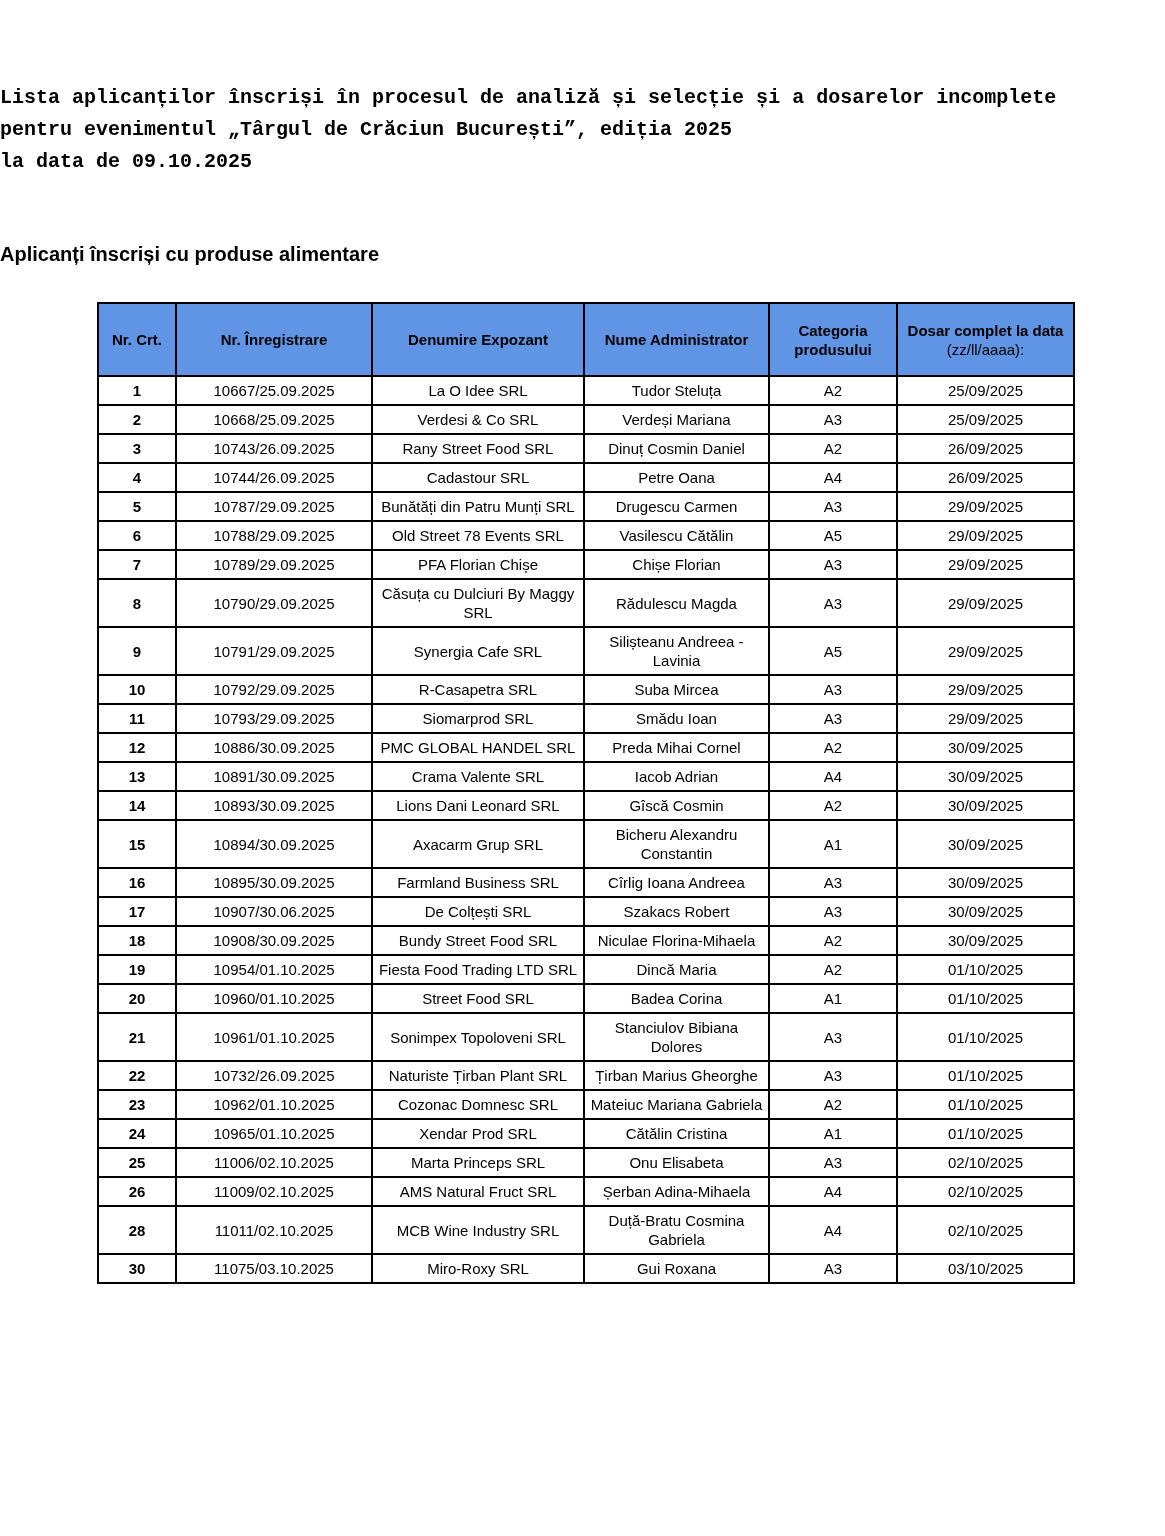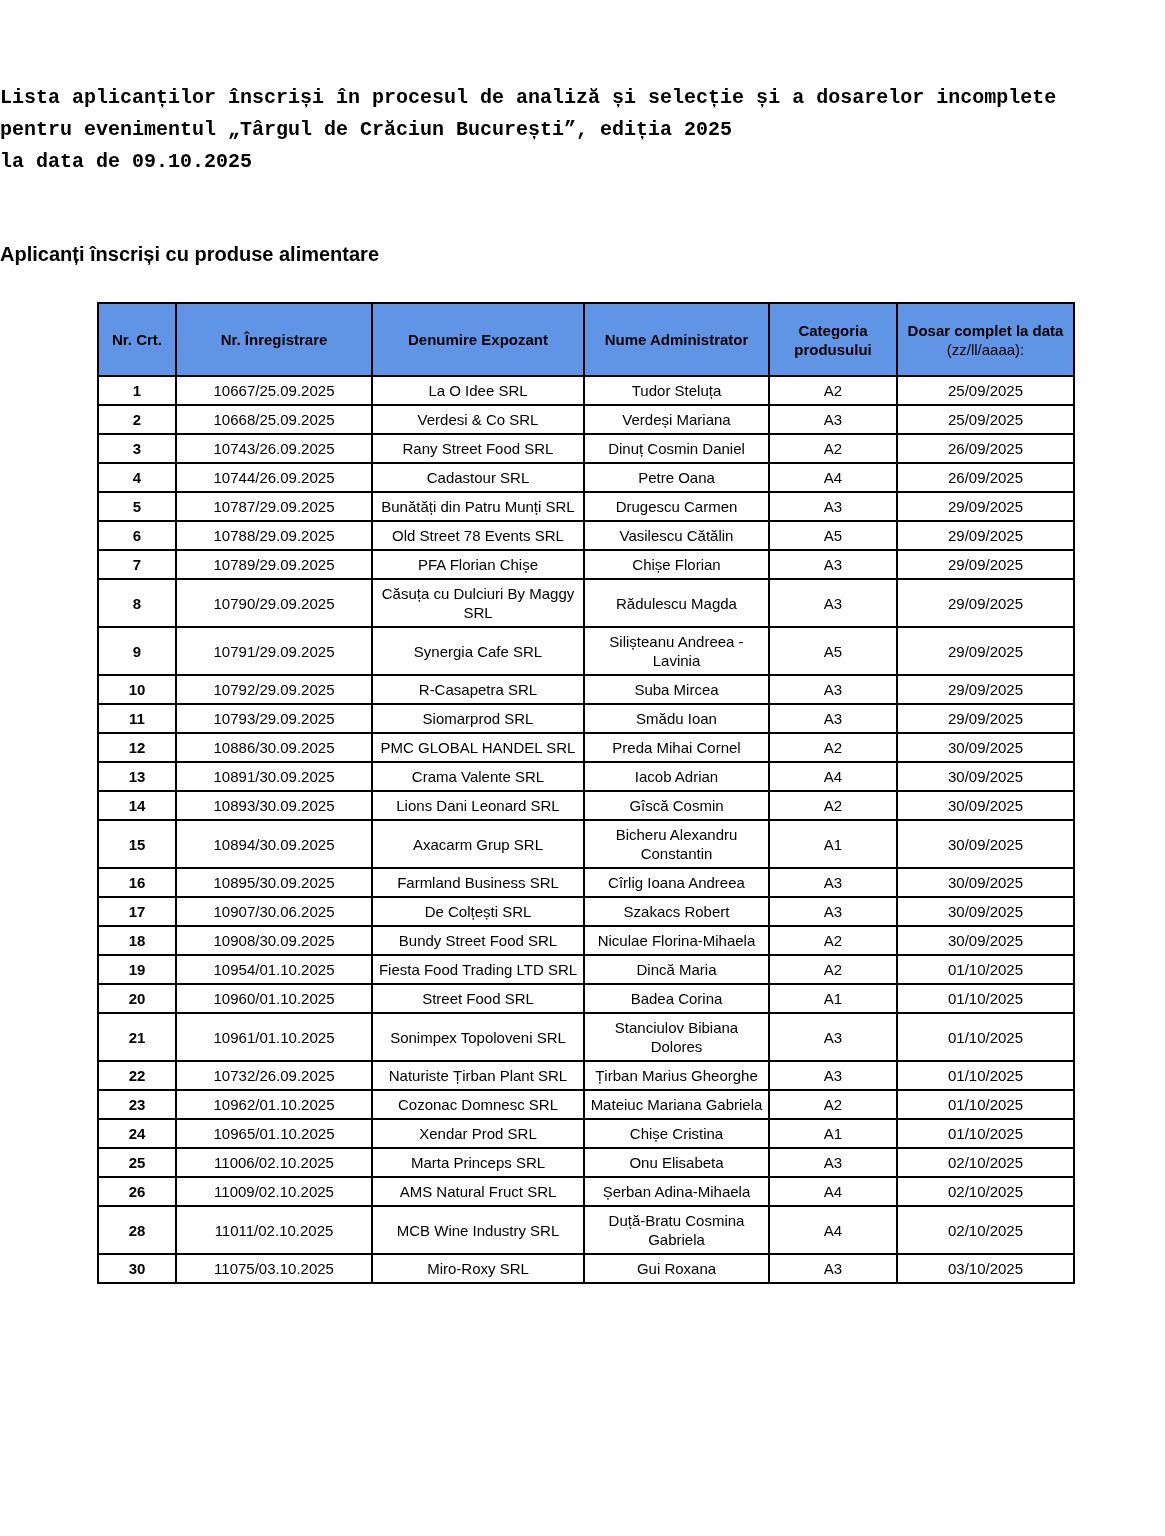--- a/index.html
+++ b/index.html
@@ -274,21 +274,21 @@
           <td>10962/01.10.2025</td>
           <td>Cozonac Domnesc SRL</td>
           <td>Mateiuc Mariana Gabriela</td>
           <td>A2</td>
           <td>01/10/2025</td>
         </tr>
         <tr>
           <td class="col-nr">24</td>
           <td>10965/01.10.2025</td>
           <td>Xendar Prod SRL</td>
-          <td>Chișe Cristina</td>
+          <td>Cătălin Cristina</td>
           <td>A1</td>
           <td>01/10/2025</td>
         </tr>
         <tr>
           <td class="col-nr">25</td>
           <td>11006/02.10.2025</td>
           <td>Marta Princeps SRL</td>
           <td>Onu Elisabeta</td>
           <td>A3</td>
           <td>02/10/2025</td>

